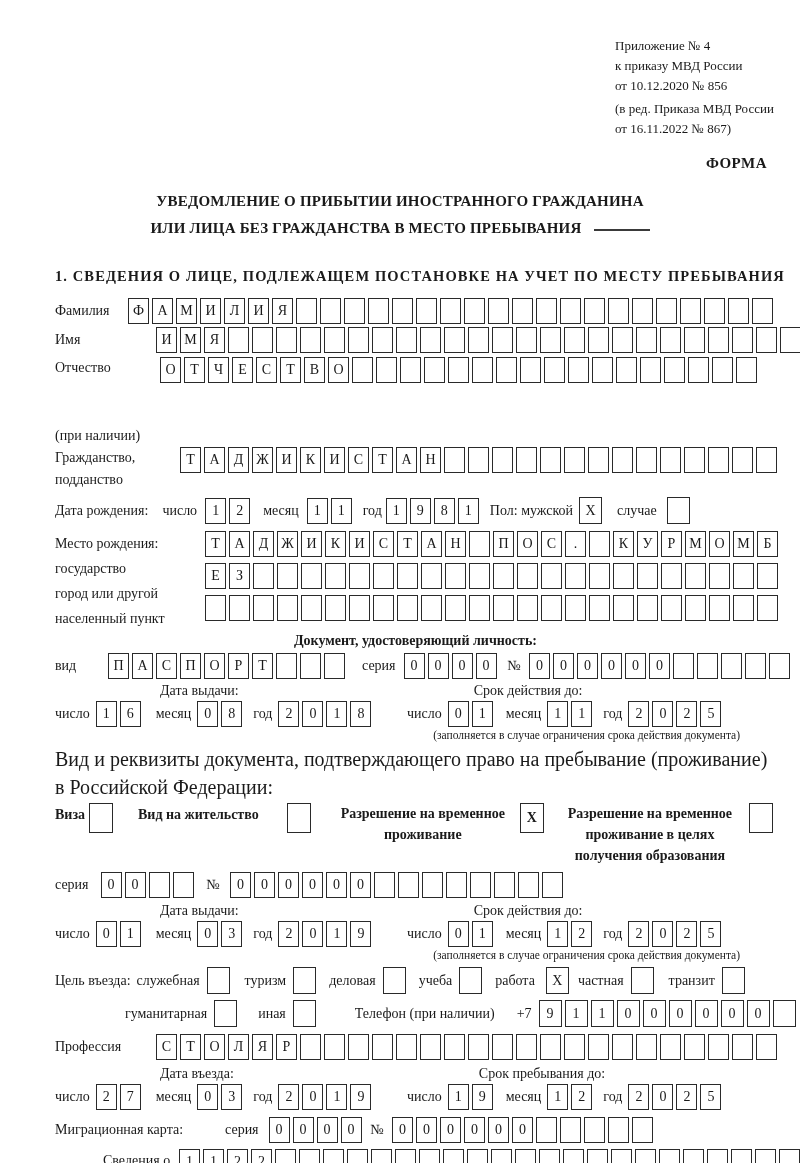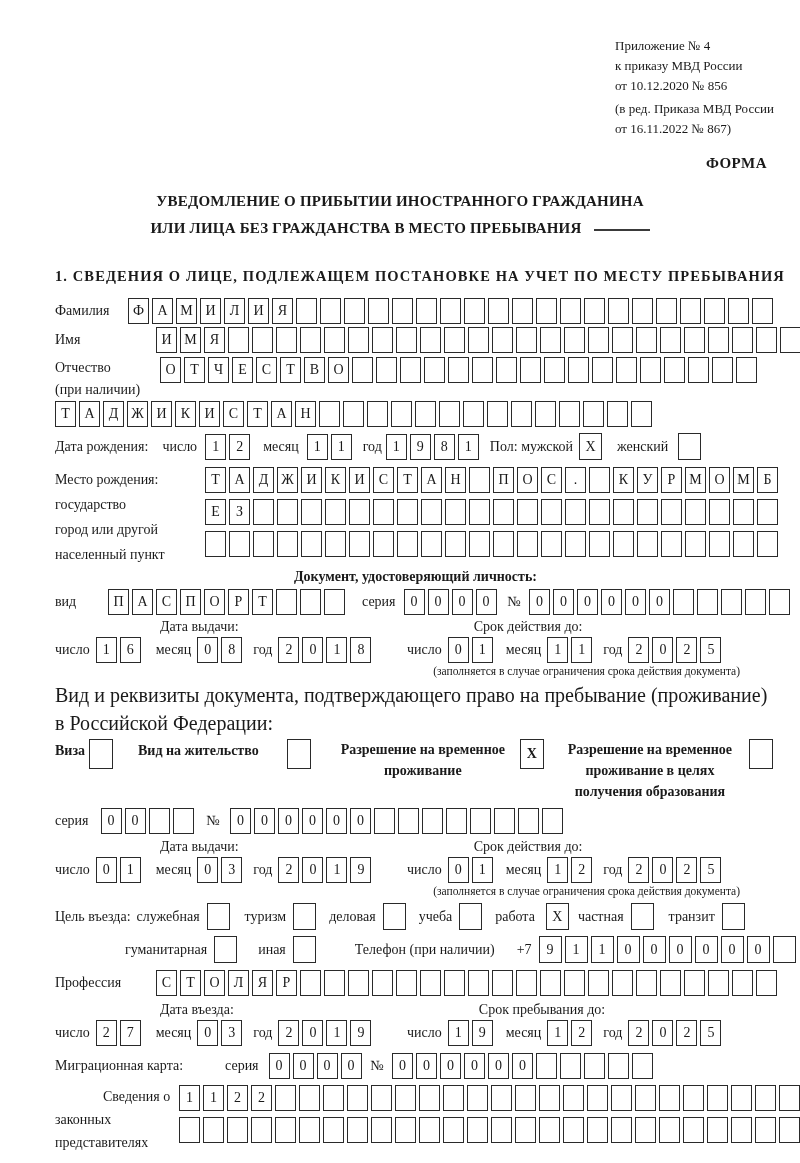--- a/index.html
+++ b/index.html
@@ -128,21 +128,21 @@
           <span class="cell"></span>
           <span class="cell"></span>
           <span class="cell"></span>
           <span class="cell"></span>
         </span>
     </div>
 
     <div class="row row-top" style="margin-top:4px;">
       <span class="lbl-stack" style="width:105px; line-height:22px;">
         <span style="display:block;">Отчество</span>
-        <span style="display:block;">(при наличии)</span>
+        <span style="display:block;margin-top:46px;">(при наличии)</span>
       </span>
       <span class="cells">
           <span class="cell">О</span>
           <span class="cell">Т</span>
           <span class="cell">Ч</span>
           <span class="cell">Е</span>
           <span class="cell">С</span>
           <span class="cell">Т</span>
           <span class="cell">В</span>
           <span class="cell">О</span>
@@ -160,20 +160,24 @@
           <span class="cell"></span>
           <span class="cell"></span>
           <span class="cell"></span>
           <span class="cell"></span>
           <span class="cell"></span>
           <span class="cell"></span>
         </span>
     </div>
 
     <div class="row row-top" style="margin-top:0;">
+      <span class="lbl-stack" style="width:125px; line-height:22px;">
+        <span style="display:block;">Гражданство,</span>
+        <span style="display:block;">подданство</span>
+      </span>
       <span class="cells">
           <span class="cell">Т</span>
           <span class="cell">А</span>
           <span class="cell">Д</span>
           <span class="cell">Ж</span>
           <span class="cell">И</span>
           <span class="cell">К</span>
           <span class="cell">И</span>
           <span class="cell">С</span>
           <span class="cell">Т</span>
@@ -212,21 +216,21 @@
       <span class="cells">
           <span class="cell">1</span>
           <span class="cell">9</span>
           <span class="cell">8</span>
           <span class="cell">1</span>
         </span>
       <span class="lbl" style="margin-left:8px; margin-right:6px;">Пол: мужской</span>
       <span class="cells cb">
           <span class="cell">X</span>
         </span>
-      <span class="lbl" style="margin-left:12px; margin-right:10px;">женский</span>
+      <span class="lbl" style="margin-left:12px; margin-right:10px;">случае</span>
       <span class="cells cb">
           <span class="cell"></span>
         </span>
     </div>
 
     <div class="row row-top" style="margin-top:7px;">
       <span class="lbl-stack" style="width:150px; line-height:25px;">
         <span style="display:block;">Место рождения:</span>
         <span style="display:block;">государство</span>
         <span style="display:block;">город или другой</span>

